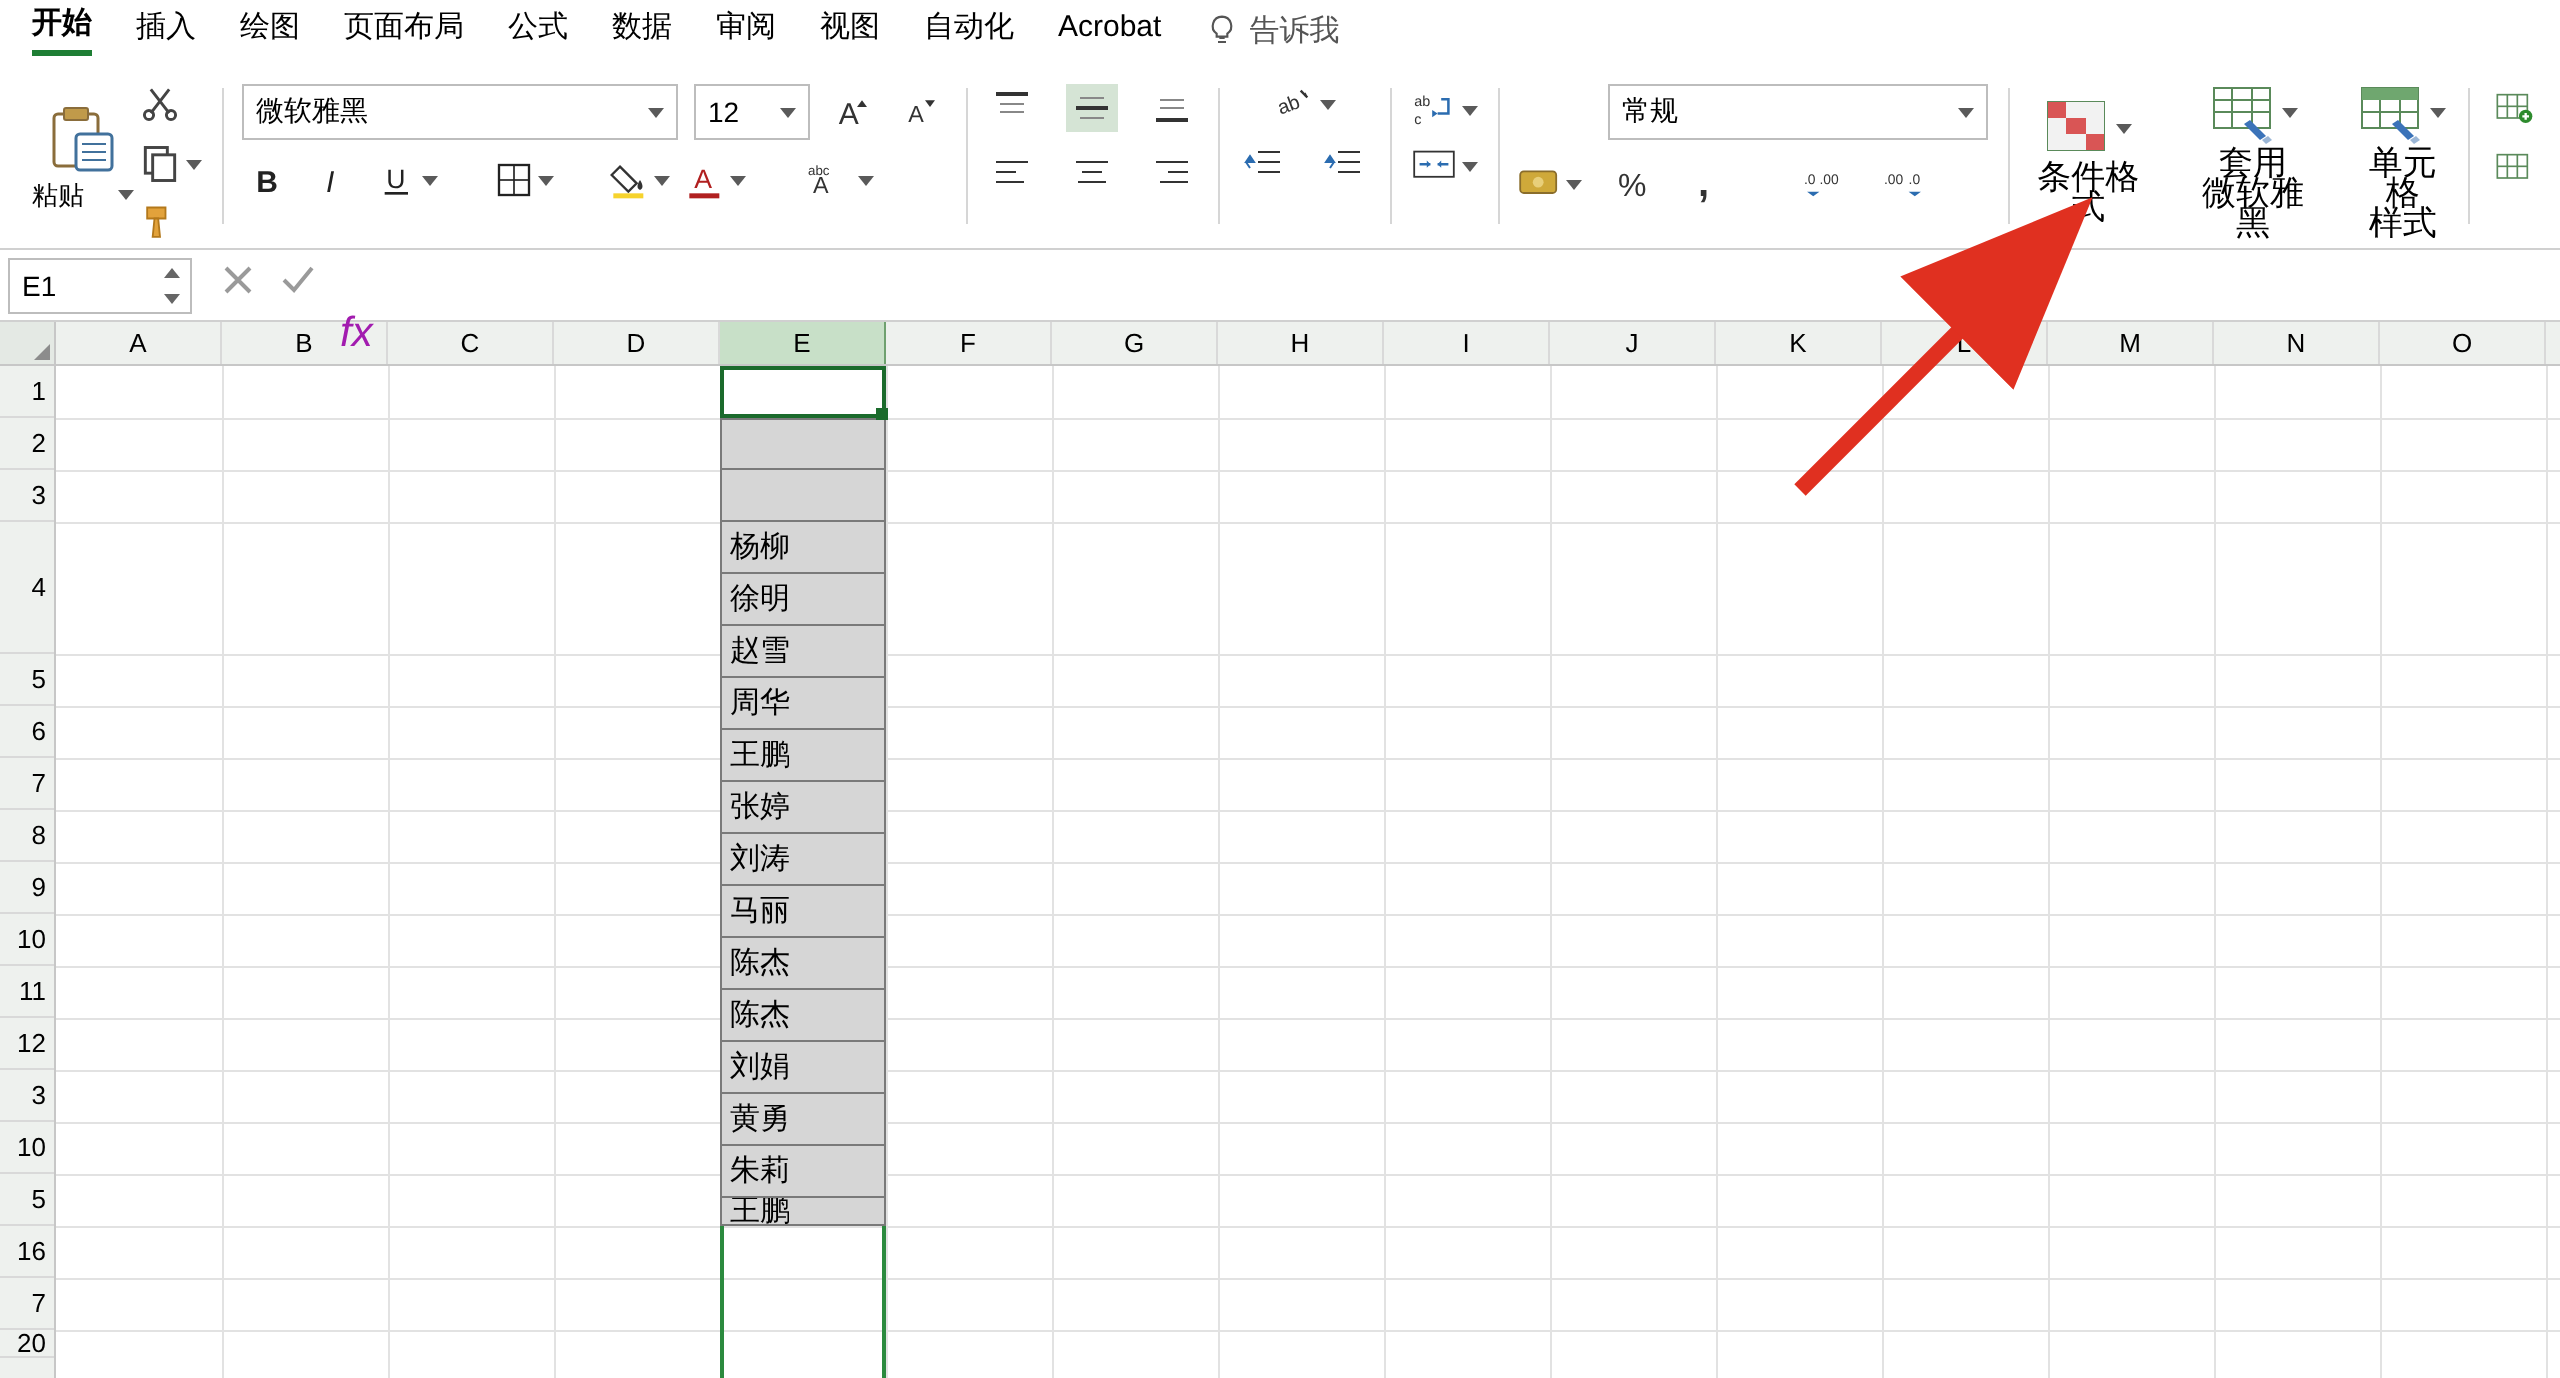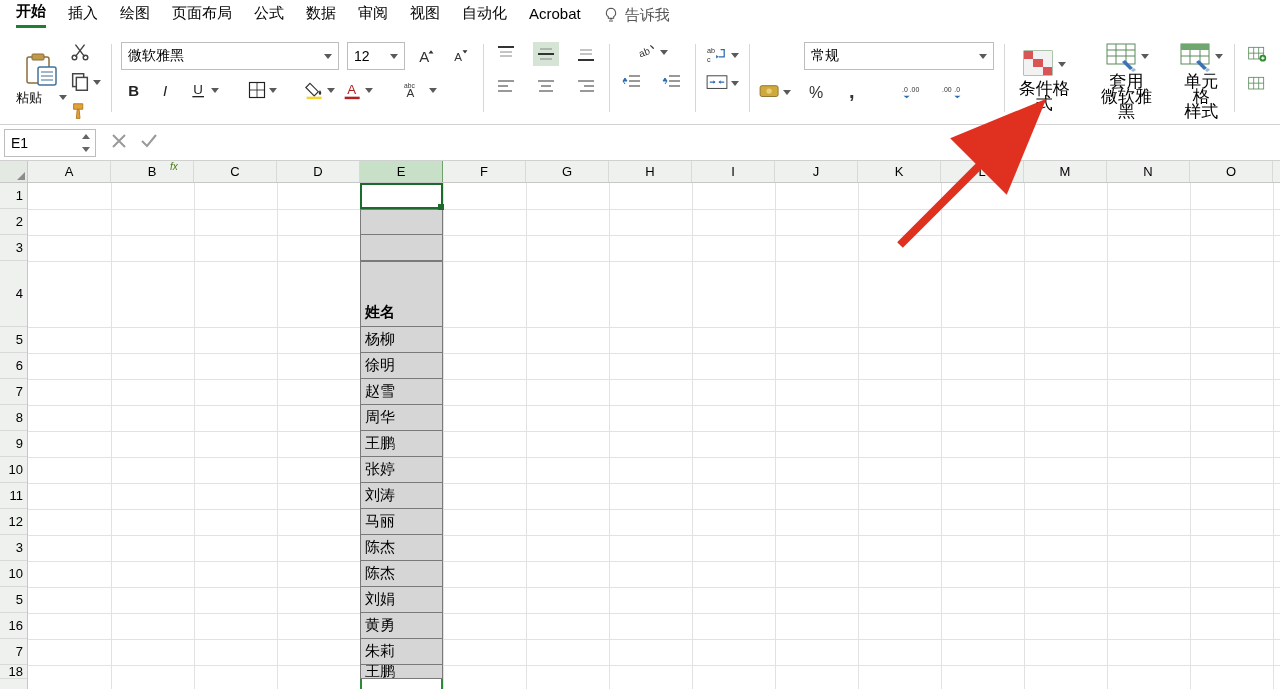--- a/index.html
+++ b/index.html
@@ -55,21 +55,21 @@
   .stylebtn .line { display:flex; align-items:center; gap:2px; }
   .stylebtn .slabel { font-size: 17px; text-align: center; line-height: 15px; }
 
   
   .namebar { display: flex; align-items: center; height: 36px; border-bottom: 1px solid #d0d0d0; }
   .namebox { width: 92px; height: 28px; border: 1px solid #bdbdbd; margin-left: 4px; display: flex; align-items: center; padding: 0 6px; font-size: 14px; position: relative; }
   .namebox .spin { position: absolute; right: 2px; top: 0; bottom: 0; width: 14px; display:flex; flex-direction:column; }
   .namebox .spin div { flex:1; display:flex; align-items:center; justify-content:center; }
   .fxarea { display: flex; align-items: center; gap: 12px; padding-left: 14px; }
   .fxarea svg { width: 18px; height: 18px; }
-  .fxlabel { font-style: italic; font-size: 10px; color: #4d7c0f; margin-top: 48px; }
+  .fxlabel { font-style: italic; font-size: 21px; color: #a21caf; margin-top: 48px; }
 
   
   .colheaders { display:flex; height: 22px; background: #eef1ee; border-bottom: 1px solid #c7c7c7; font-size: 13px; }
   .corner { width: 28px; border-right: 1px solid #c7c7c7; background: #e4e9e4; position: relative; }
   .corner::after { content:""; position:absolute; right:2px; bottom:2px; width:0; height:0; border-left:8px solid transparent; border-bottom:8px solid #8c8c8c; }
   .ch { flex: 0 0 83px; display:flex; align-items:center; justify-content:center; border-right: 1px solid #d9d9d9; }
   .ch.selected { background: #c8e0c8; border-right-color:#6fa16f; }
 
   
   .gridarea { display: flex; height: calc(689px - 30px - 95px - 36px - 22px); }
@@ -512,21 +512,21 @@
     <div class="rh">8</div>
     <div class="rh">9</div>
     <div class="rh">10</div>
     <div class="rh">11</div>
     <div class="rh">12</div>
     <div class="rh">3</div>
     <div class="rh">10</div>
     <div class="rh">5</div>
     <div class="rh">16</div>
     <div class="rh">7</div>
-    <div class="rh short">18</div>
+    <div class="rh short">20</div>
   </div>
   <div class="cells">
     <div class="gridlines">
       <div class="vline" style="left:83px"></div>
         <div class="vline" style="left:166px"></div>
         <div class="vline" style="left:249px"></div>
         <div class="vline" style="left:332px"></div>
         <div class="vline" style="left:415px"></div>
         <div class="vline" style="left:498px"></div>
         <div class="vline" style="left:581px"></div>
@@ -556,21 +556,20 @@
         <div class="hline" style="top:456px"></div>
         <div class="hline" style="top:482px"></div>
     </div>
 
     <div class="colE-sel"></div>
 
     <div class="datacol">
       <div style="height:26px"></div>
       <div class="dcell blank tborder"></div>
       <div class="dcell blank"></div>
-      <div class="dcell header">姓名</div>
       <div class="dcell">杨柳</div>
       <div class="dcell">徐明</div>
       <div class="dcell">赵雪</div>
       <div class="dcell">周华</div>
       <div class="dcell">王鹏</div>
       <div class="dcell">张婷</div>
       <div class="dcell">刘涛</div>
       <div class="dcell">马丽</div>
       <div class="dcell">陈杰</div>
       <div class="dcell">陈杰</div>

